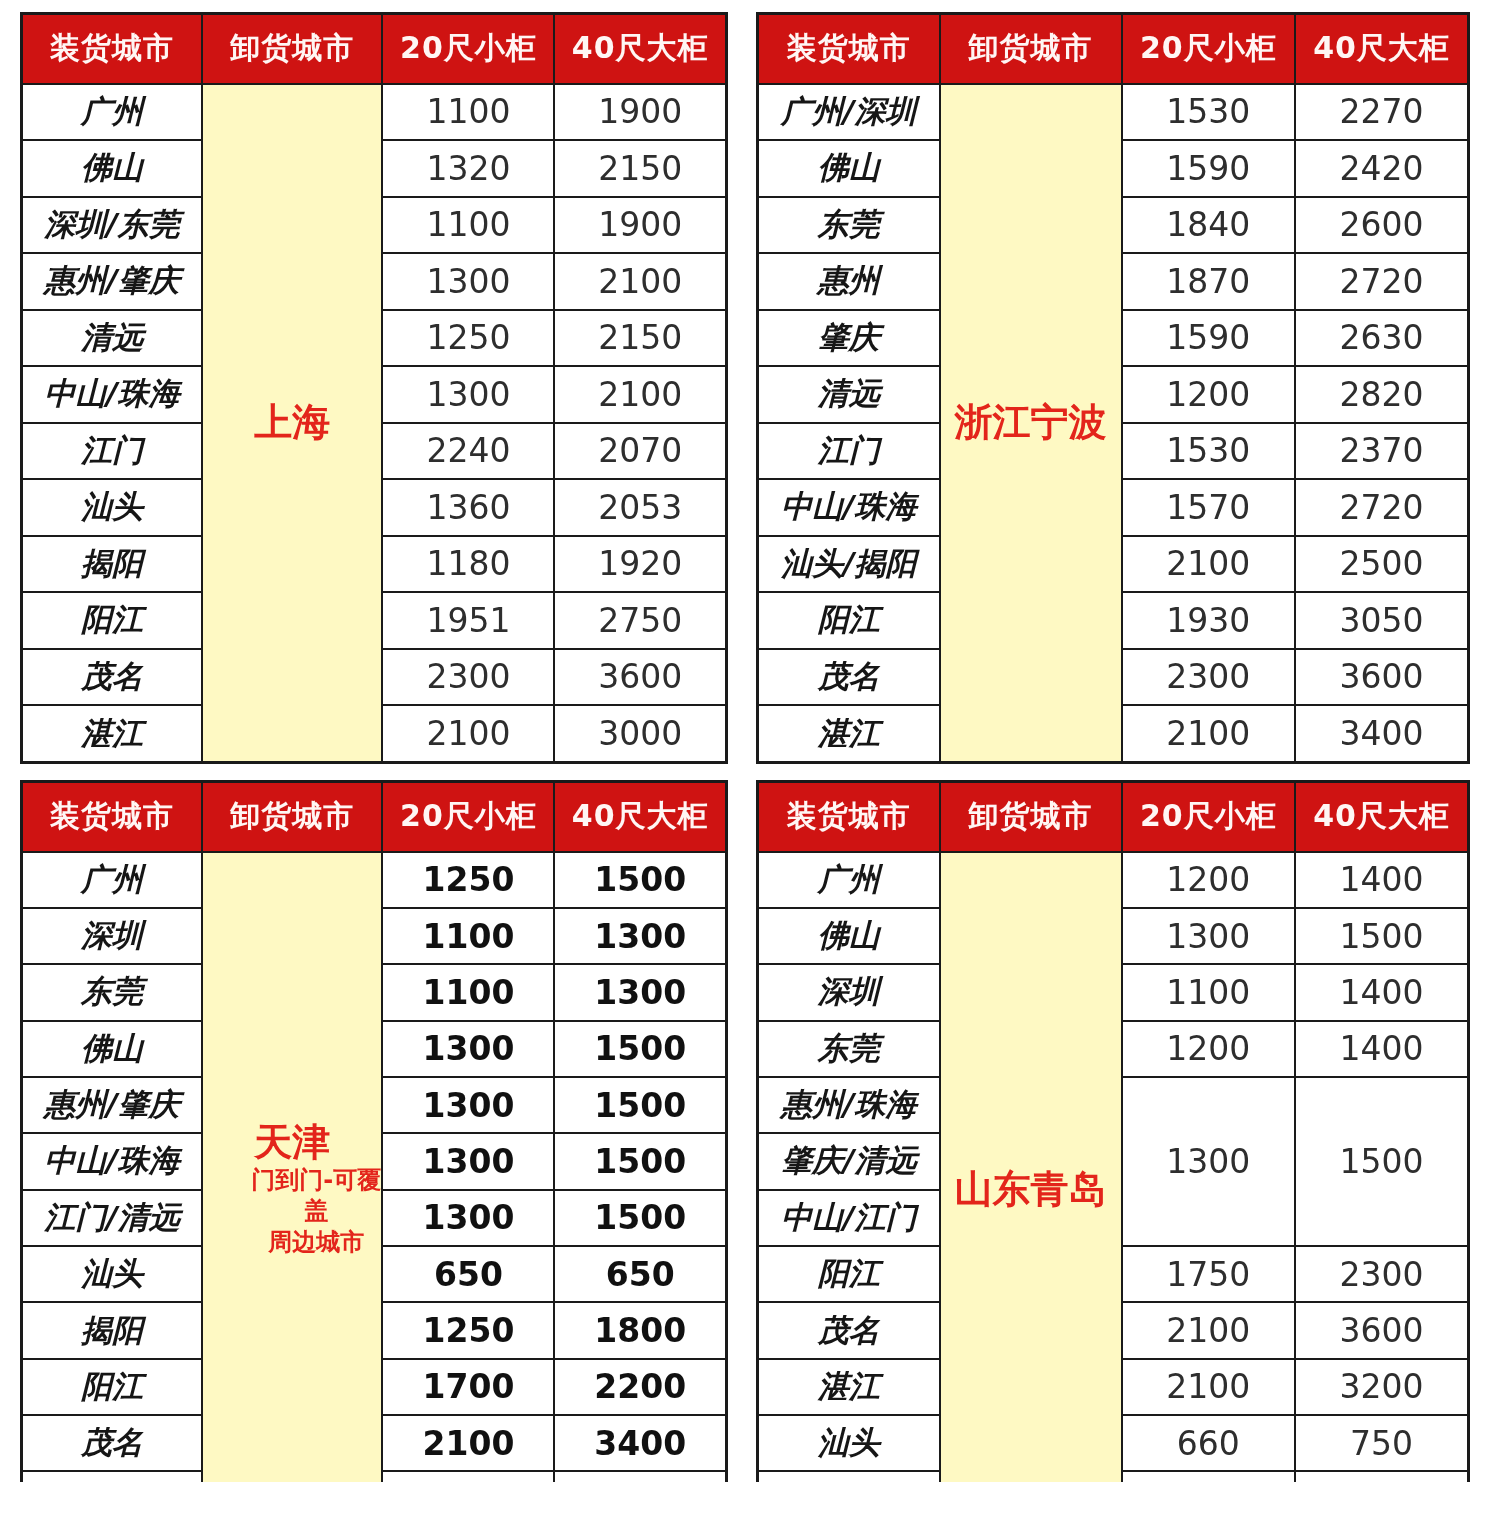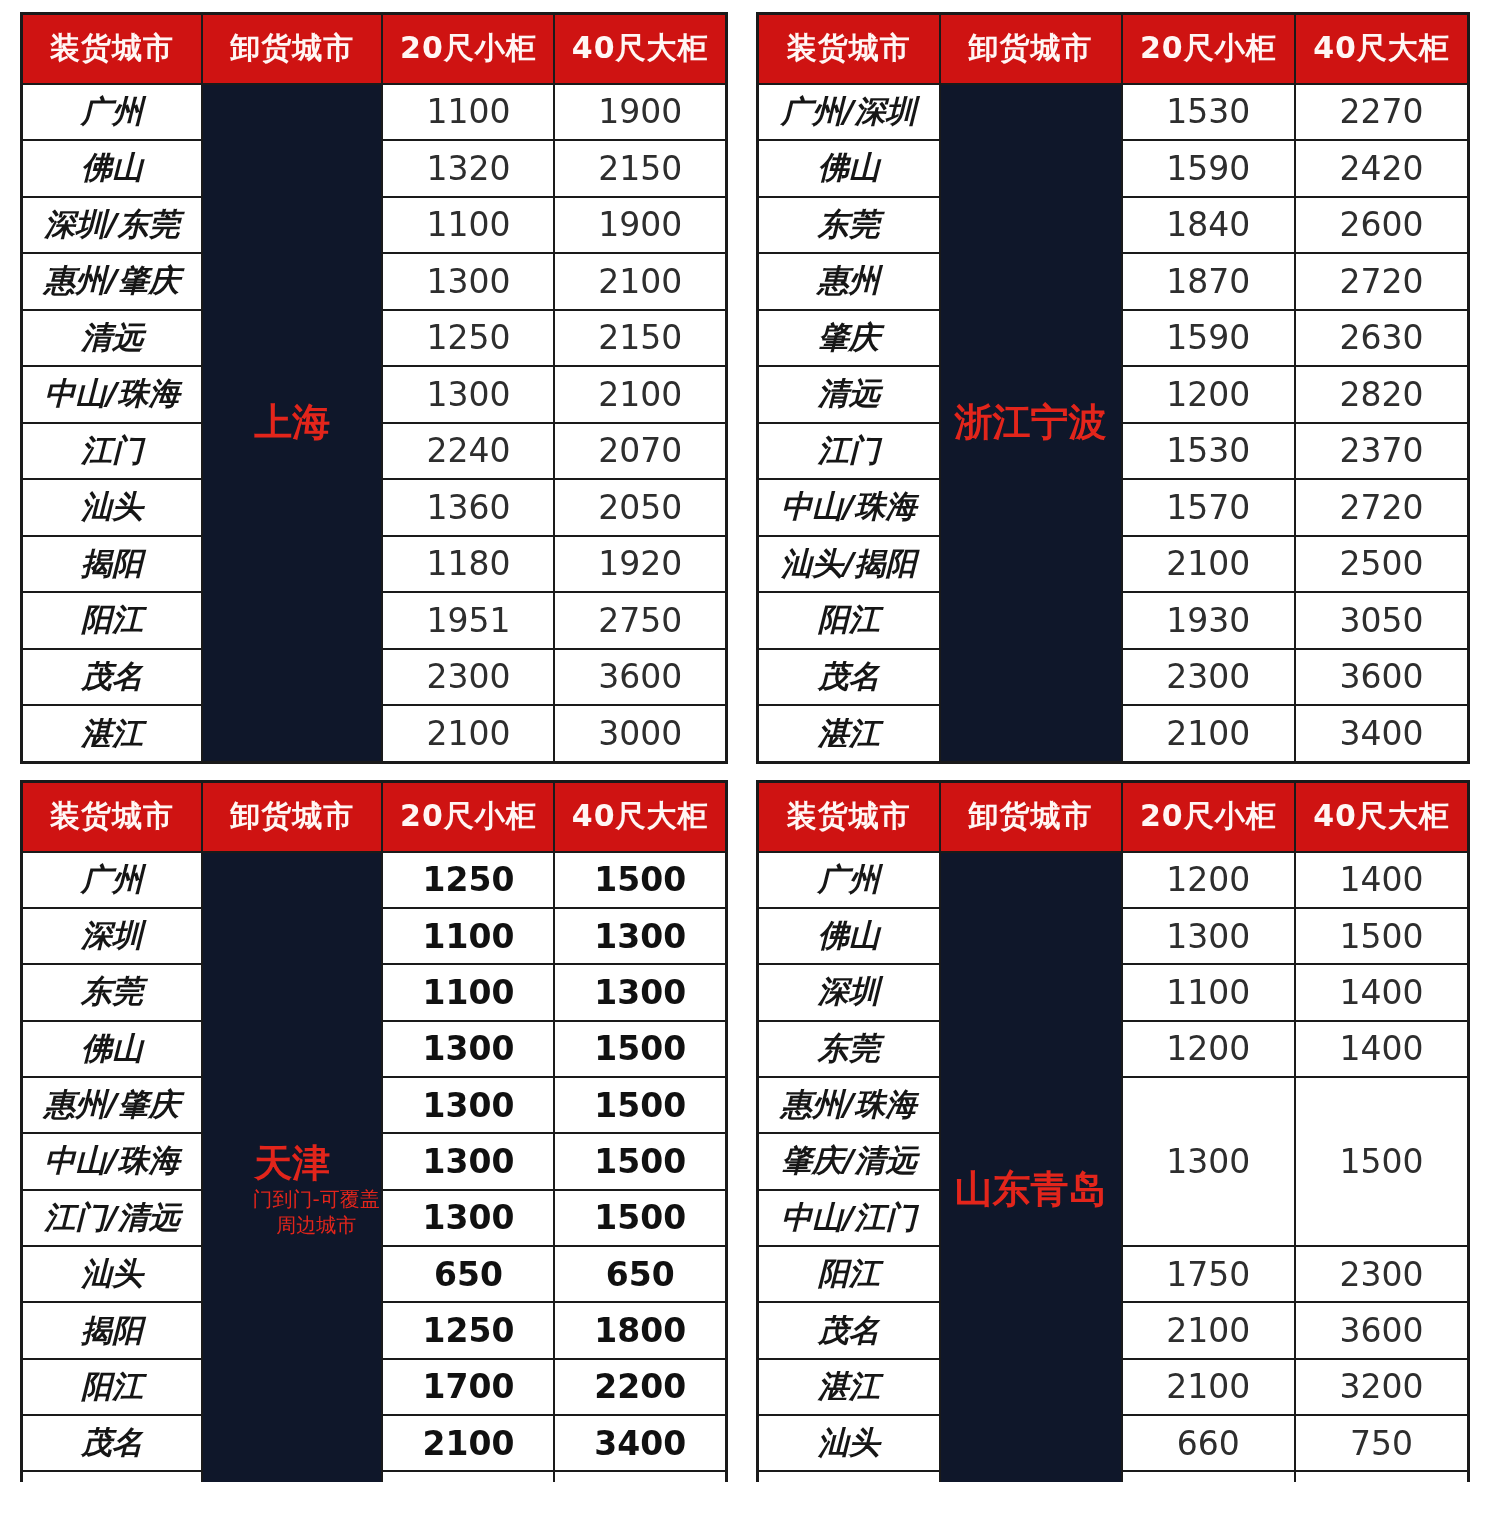--- a/index.html
+++ b/index.html
@@ -50,31 +50,31 @@
   }
   .price-table td.price {
     font-size: 33px;
     font-weight: normal;
     color: #2e2e2e;
   }
   .price-table.bold-nums td.price {
     font-weight: bold;
     color: #111111;
   }
-  .price-table td.dest { background: #0f172a; }
+  .price-table td.dest { background: #fef9c3; }
   .dest-name {
     color: var(--red-text, #e3251b);
     font-size: 38px;
     font-weight: bold;
     line-height: 1.15;
   }
   .dest-note {
     color: var(--red-text, #e3251b);
-    font-size: 20px;
-    font-weight: normal;
+    font-size: 24px;
+    font-weight: bold;
     line-height: 1.3;
     margin-left: 48px;
   }
   .dest-note:first-of-type { margin-top: 5px; }
 </style>
 </head>
 <body>
 
 <div class="sheet">
 
@@ -128,21 +128,21 @@
           <td class="price">2100</td>
         </tr>
         <tr>
           <td class="city">江门</td>
           <td class="price">2240</td>
           <td class="price">2070</td>
         </tr>
         <tr>
           <td class="city">汕头</td>
           <td class="price">1360</td>
-          <td class="price">2050</td>
+          <td class="price">2053</td>
         </tr>
         <tr>
           <td class="city">揭阳</td>
           <td class="price">1180</td>
           <td class="price">1920</td>
         </tr>
         <tr>
           <td class="city">阳江</td>
           <td class="price">1951</td>
           <td class="price">2750</td>

